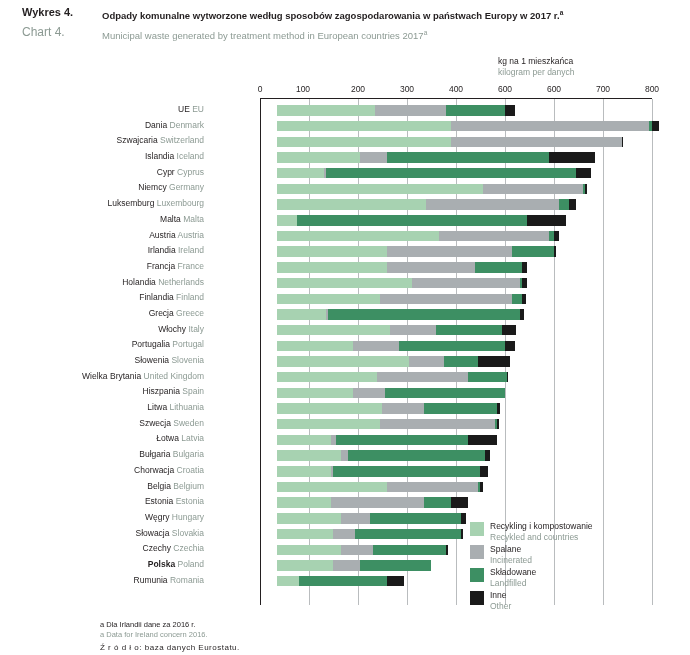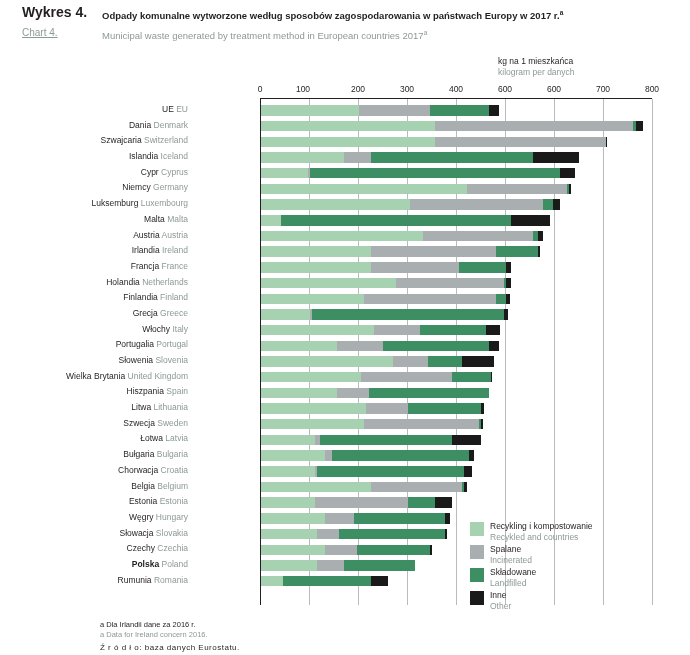--- a/index.html
+++ b/index.html
@@ -28,39 +28,38 @@
     top: 6px;
     width: 650px;
   }
   .hdr-row {
     display: flex;
     align-items: flex-start;
   }
   .hdr-label-pl {
     width: 80px;
     flex: 0 0 80px;
-    font-size: 14px;
+    font-size: 11px;
     font-weight: bold;
     color: #231f20;
     line-height: 13px;
   }
   .hdr-title-pl {
     font-size: 9.5px;
     font-weight: bold;
     color: #231f20;
     line-height: 13px;
     max-width: 520px;
   }
   .hdr-label-en {
     width: 80px;
     flex: 0 0 80px;
-    font-size: 10px;
+    font-size: 12px;
     color: #8c9a93;
     line-height: 13px;
-    text-decoration: underline;
   }
   .hdr-title-en {
     font-size: 9.5px;
     color: #8c9a93;
     line-height: 13px;
     max-width: 520px;
   }
   .hdr-row.second {
     margin-top: 4px;
   }
@@ -119,21 +118,21 @@
   .axis-left {
     position: absolute;
     left: 260px;
     top: 98px;
     width: 1px;
     background: #231f20;
   }
 
   .rows {
     position: absolute;
-    left: 0;
+    left: 16px;
     top: 103px;
     width: 624px;
   }
   .row {
     position: relative;
     height: 15.7px;
   }
   .row-label {
     position: absolute;
     right: 436px; 

